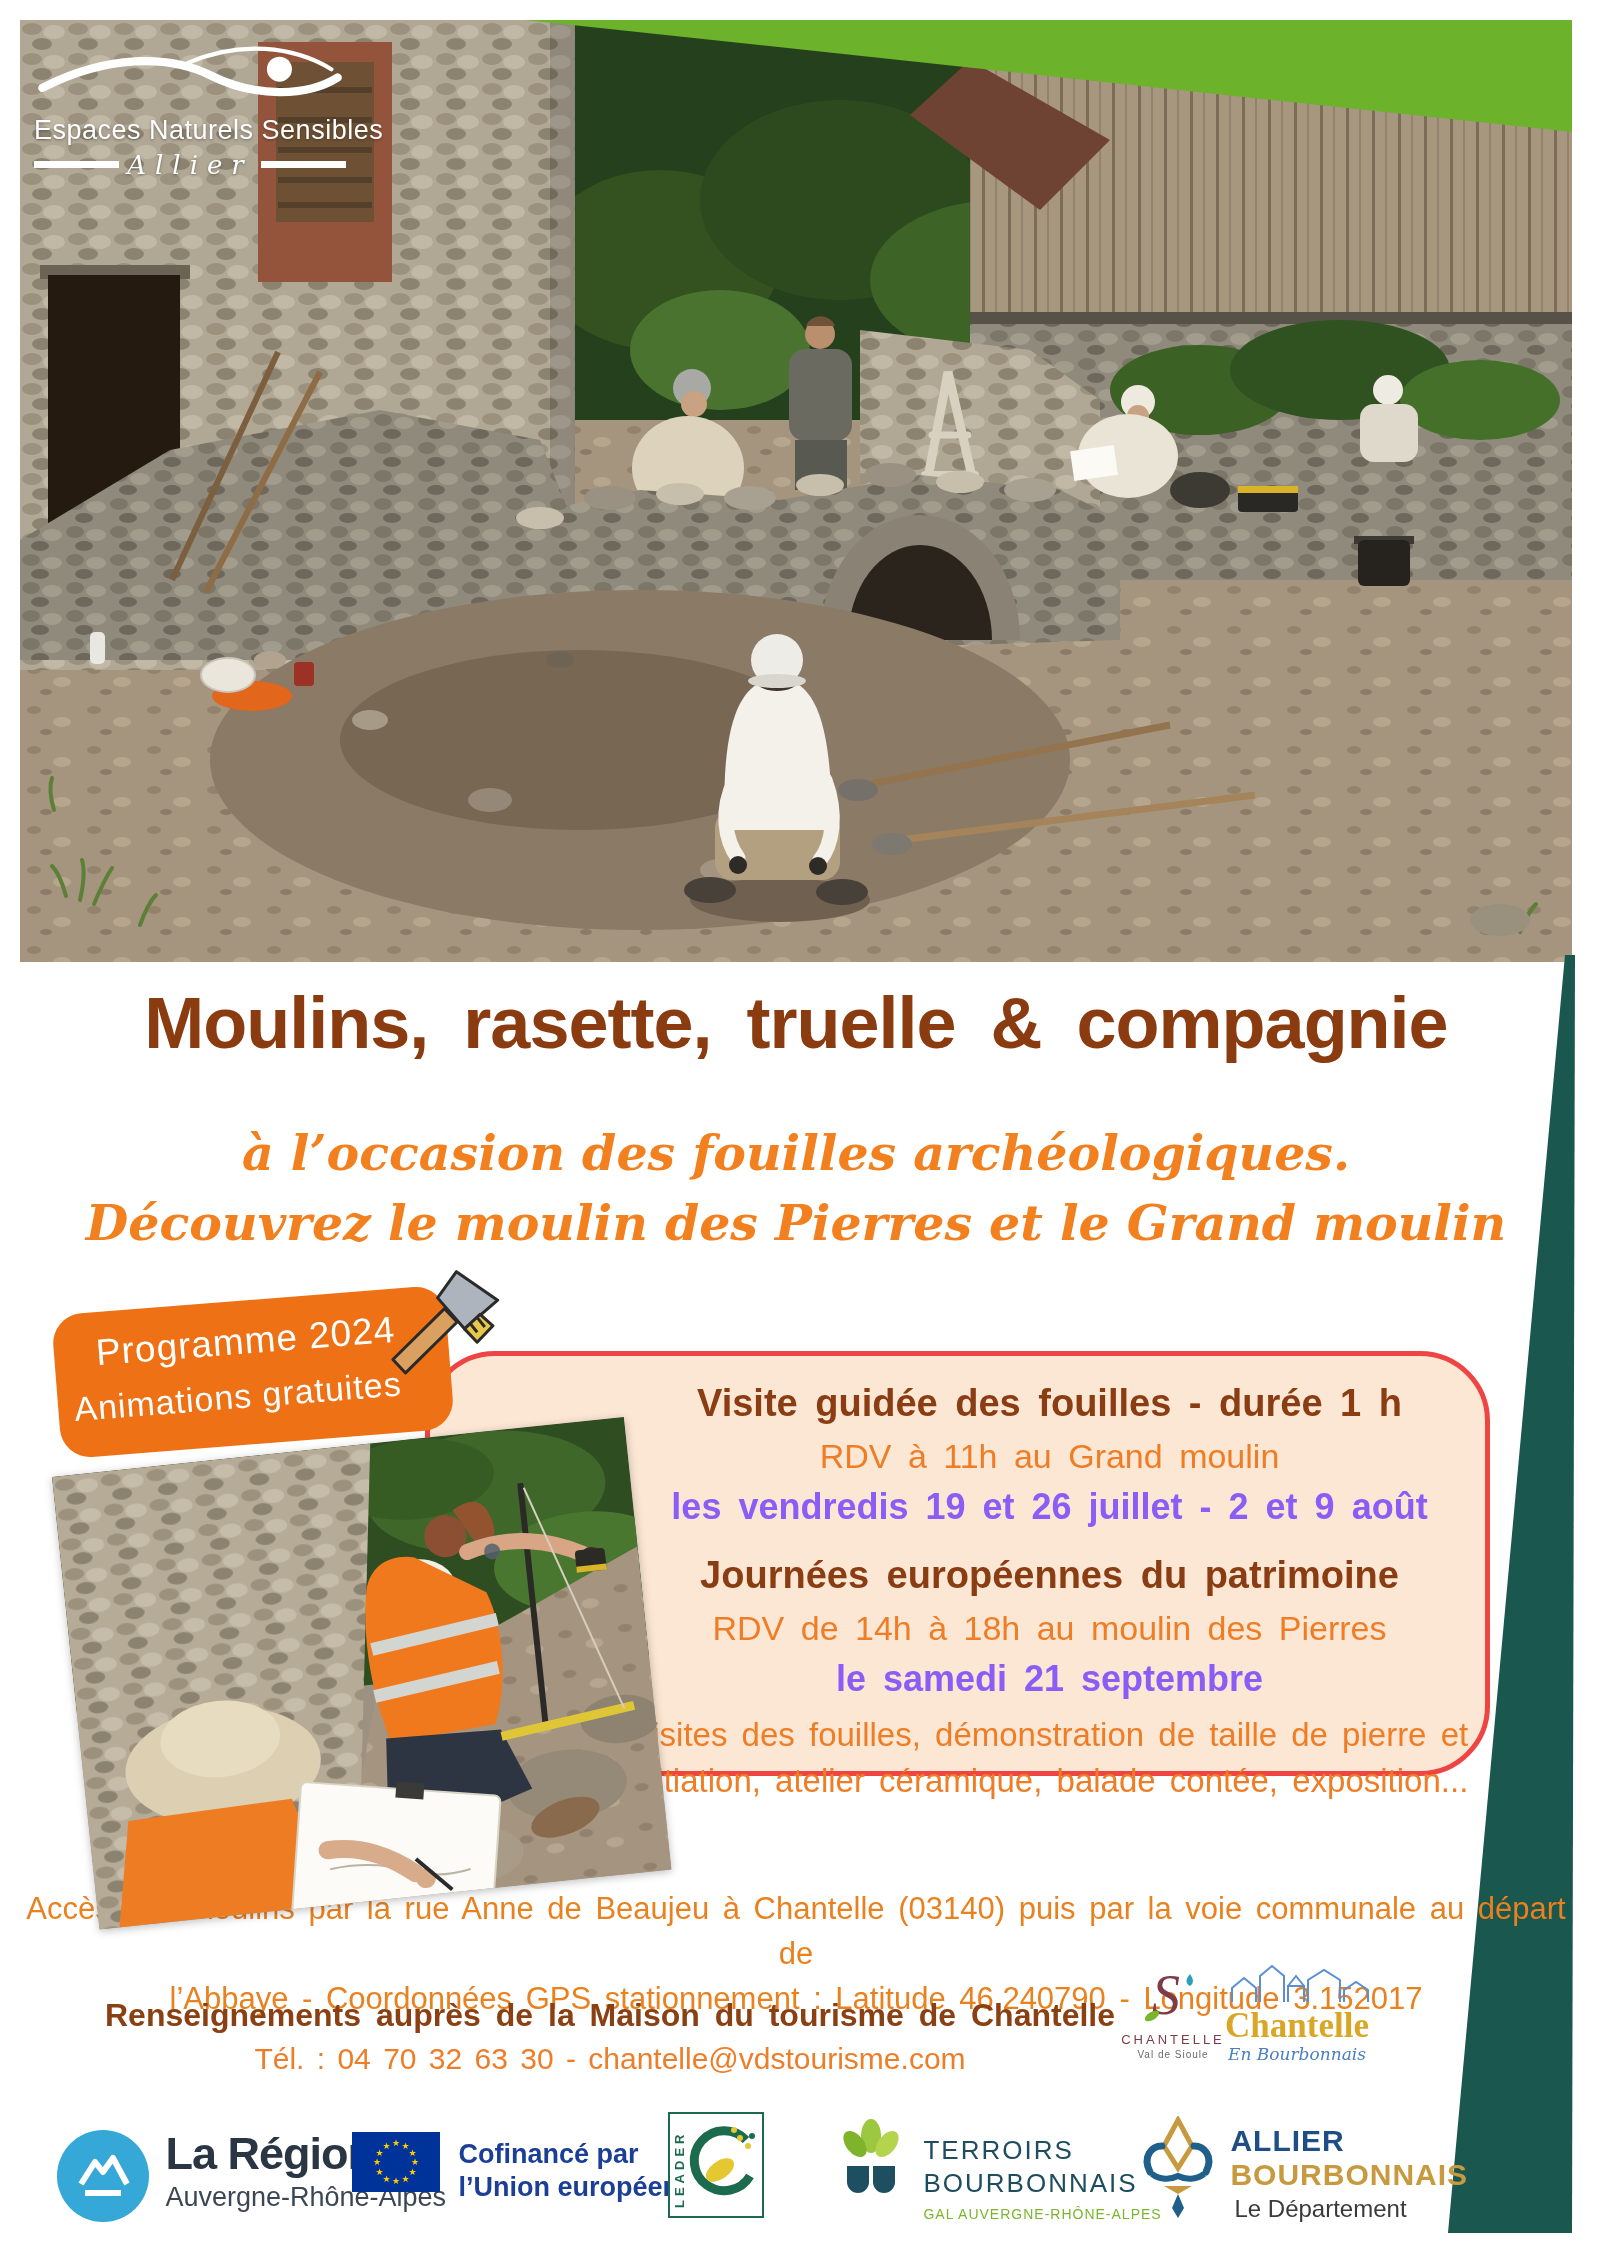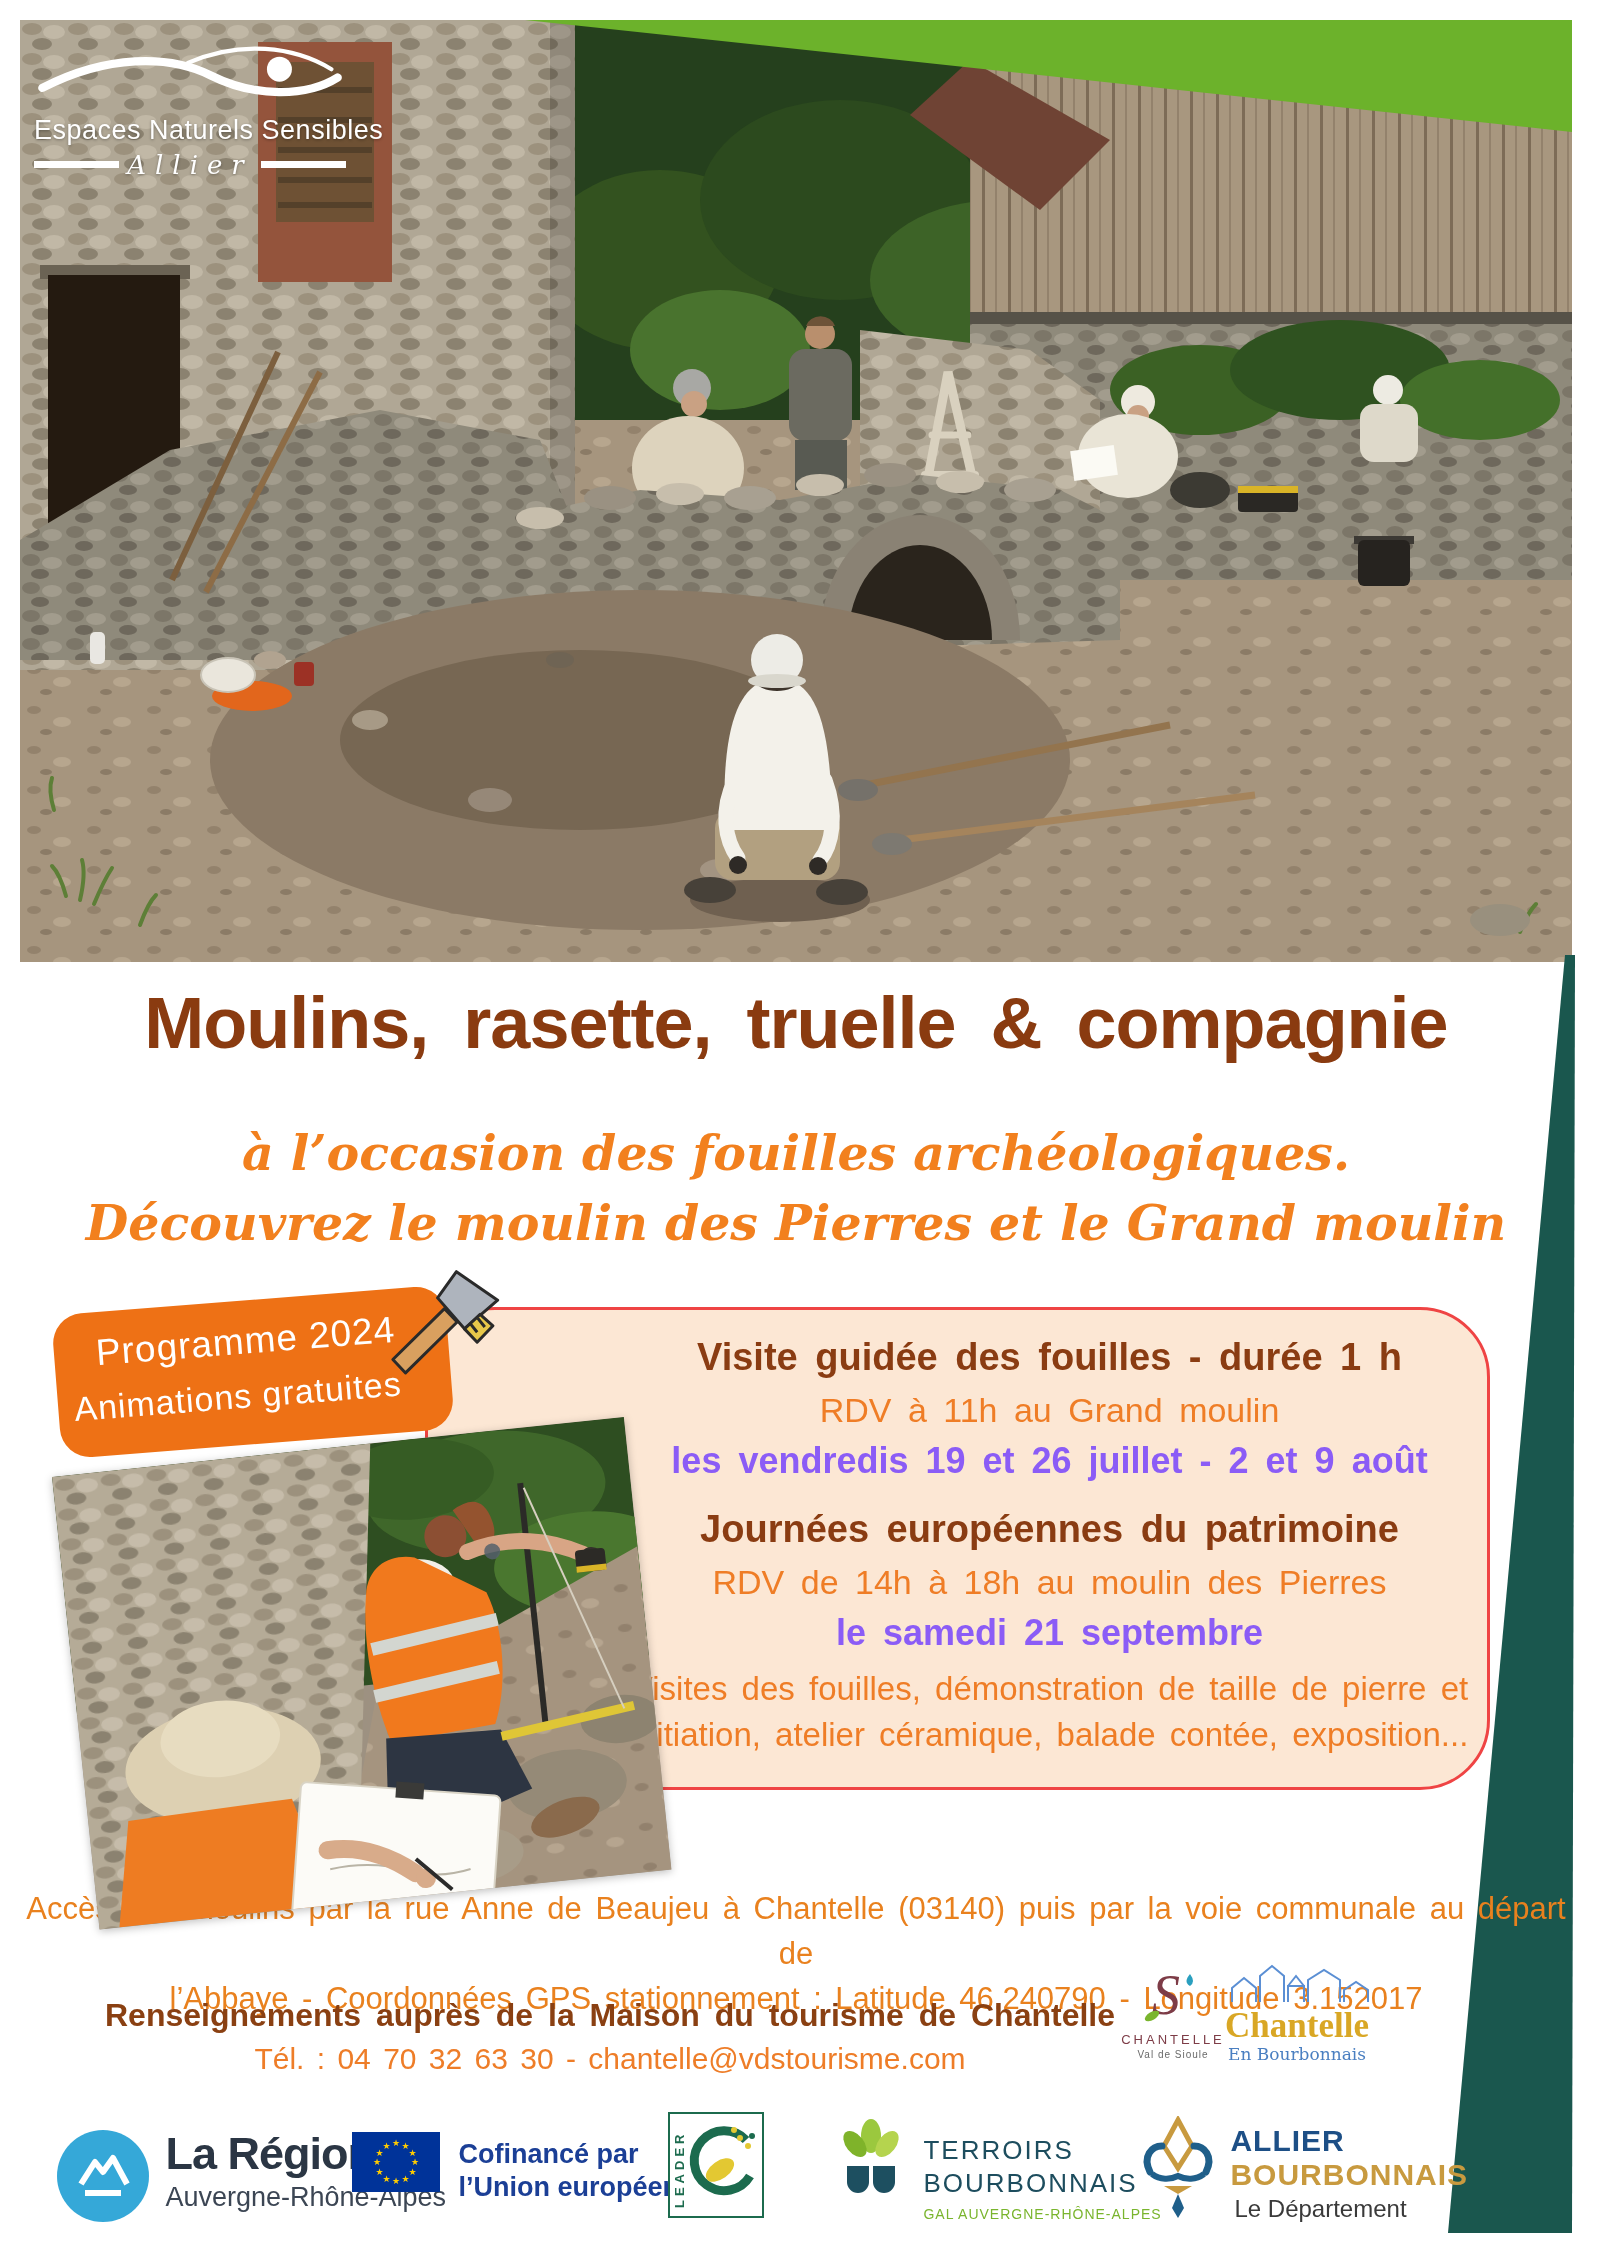--- a/index.html
+++ b/index.html
@@ -20,22 +20,22 @@
                    font-family:"DejaVu Serif", cursive, serif;text-shadow:0 1px 3px rgba(0,0,0,.35);}
 
   
   .title{position:absolute;left:20px;top:982px;width:1552px;margin:0;text-align:center;
          font-size:72px;font-weight:700;color:#8a3b10;letter-spacing:-1px;word-spacing:16px;}
   .subtitle{position:absolute;left:20px;top:1118px;width:1552px;text-align:center;
             color:#f2801e;font-size:49px;line-height:70px;font-weight:700;font-style:italic;
             font-family:"DejaVu Serif", cursive, serif;}
 
   
-  .program-box{position:absolute;left:425px;top:1307px;width:1065px;height:483px;
-               background:#fce7d4;border:3px solid #ef4444;border-radius:70px;box-sizing:border-box;
+  .program-box{position:absolute;left:425px;top:1351px;width:1065px;height:425px;
+               background:#fce7d4;border:5px solid #ef4444;border-radius:70px;box-sizing:border-box;
                z-index:1;}
   .pb-inner{position:absolute;left:198px;right:14px;top:26px;text-align:center;}
   .pb-h{font-size:38px;font-weight:700;color:#8a3c12;word-spacing:7px;margin:0 0 12px 0;}
   .pb-rdv{font-size:34px;color:#ef7d26;word-spacing:7px;margin:0 0 10px 0;}
   .pb-date{font-size:36px;color:#8b5cf6;font-weight:700;word-spacing:7px;margin:0 0 26px 0;}
   .pb-det{font-size:33px;color:#ef7d26;word-spacing:5px;line-height:46px;margin:0;}
 
   
   .badge{position:absolute;left:56px;top:1300px;width:394px;height:144px;background:#ee7115;
          border-radius:30px;transform:rotate(-4.5deg);z-index:3;color:#ffffff;}
@@ -71,21 +71,21 @@
   .ter-s{font-size:14px;color:#7ab52e;letter-spacing:1px;margin-top:6px;}
   .al-text{display:inline-block;vertical-align:top;margin-left:10px;margin-top:8px;}
   .al-1{font-size:30px;font-weight:700;color:#1d4f86;letter-spacing:1px;}
   .al-2{font-size:30px;font-weight:700;color:#c89a3f;letter-spacing:1px;}
   .al-3{font-size:24px;color:#3a3a3a;margin-top:3px;margin-left:4px;}
   .cvds{position:absolute;left:1118px;top:1966px;width:110px;text-align:center;}
   .cvds-n{font-size:13px;letter-spacing:3px;color:#7d3c47;margin-top:2px;}
   .cvds-s{font-size:10px;color:#6a6a6a;letter-spacing:1px;margin-top:2px;}
   .cbb{position:absolute;left:1202px;top:1962px;width:190px;text-align:center;}
   .cbb-n{font-size:35px;font-weight:700;color:#d9a725;font-family:"Liberation Serif", serif;margin-top:-4px;}
-  .cbb-s{font-size:17px;color:#4a7fc1;font-family:"DejaVu Serif", cursive, serif;margin-top:-2px;}
+  .cbb-s{font-size:17px;font-style:italic;color:#4a7fc1;font-family:"DejaVu Serif", cursive, serif;margin-top:-2px;}
 </style>
 </head>
 <body>
 
 <div class="page">
 
   <div class="photo-main">
     <svg viewBox="0 0 1552 942" preserveAspectRatio="none">
       <defs>
         <pattern id="stA" width="46" height="30" patternUnits="userSpaceOnUse">

